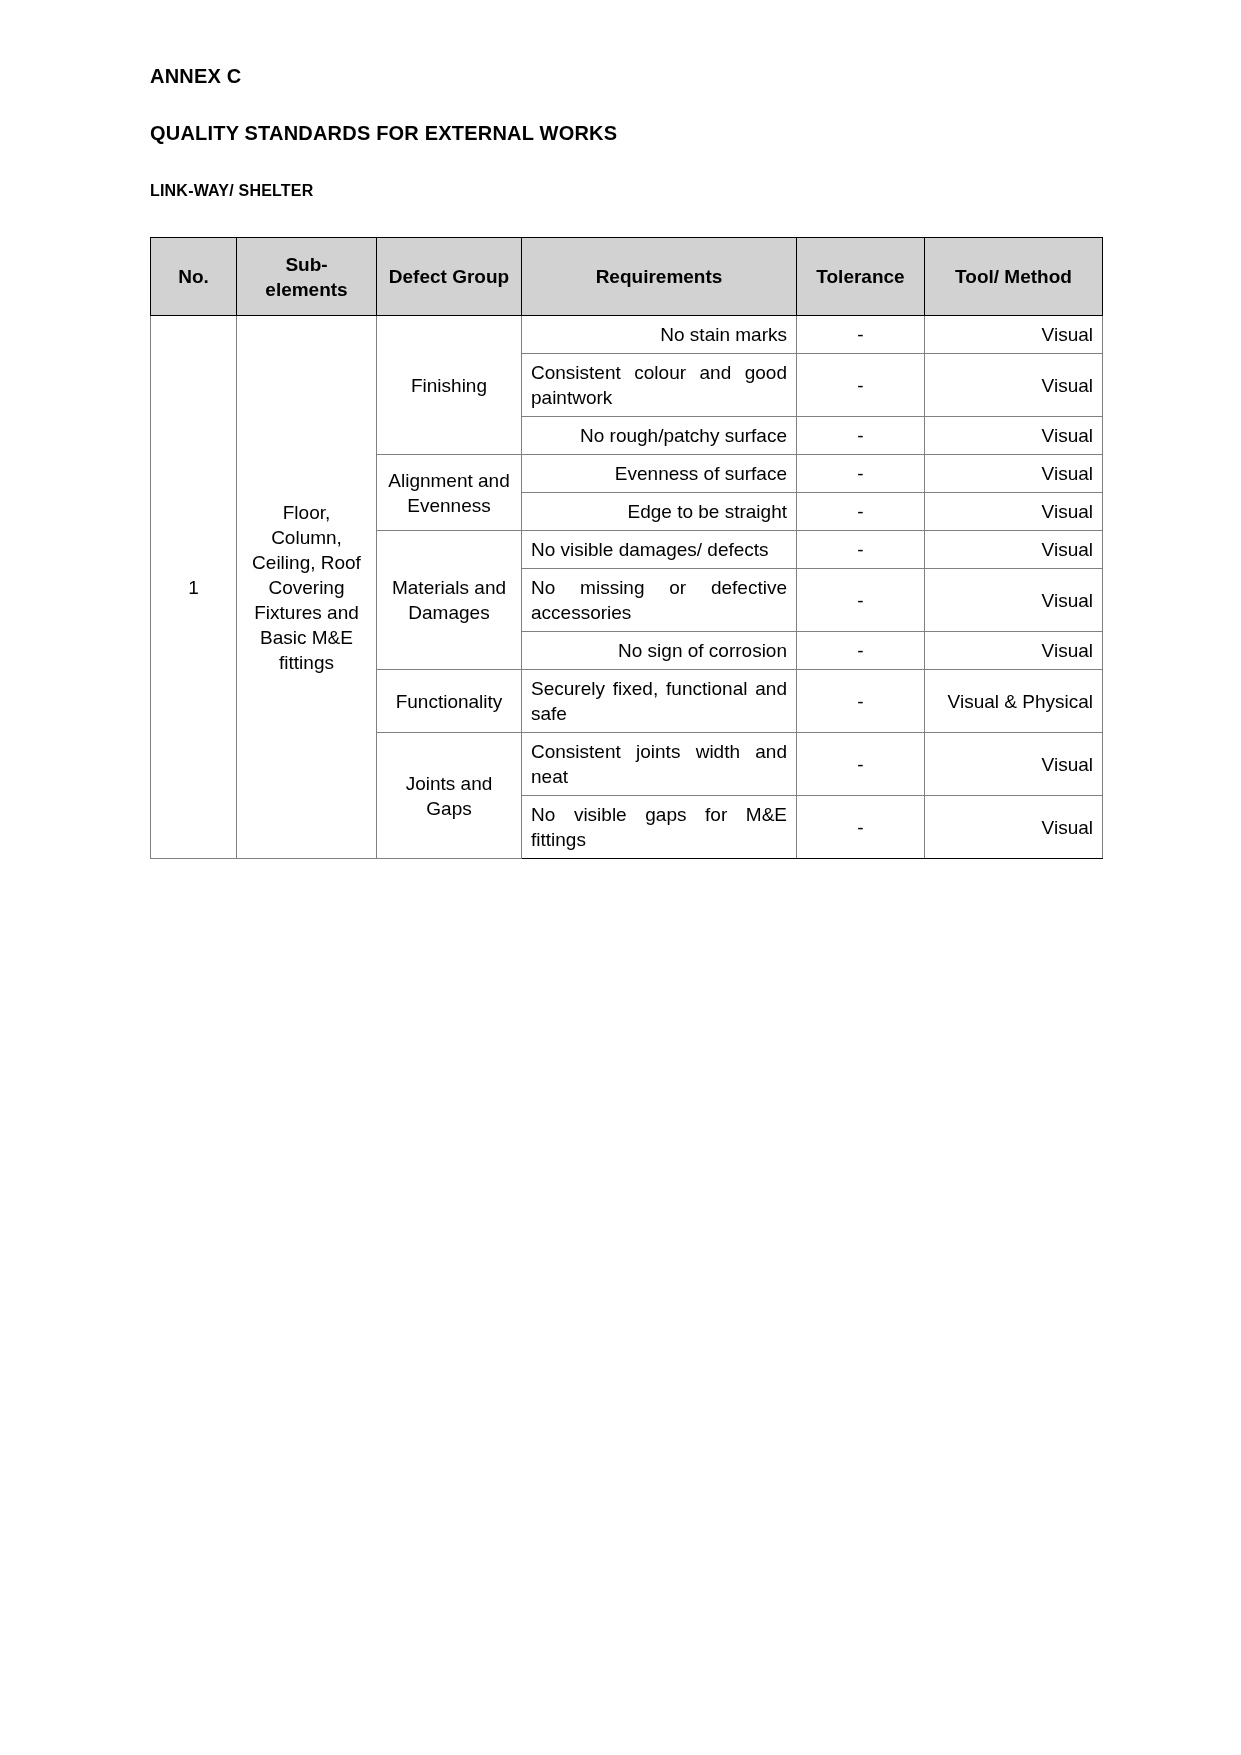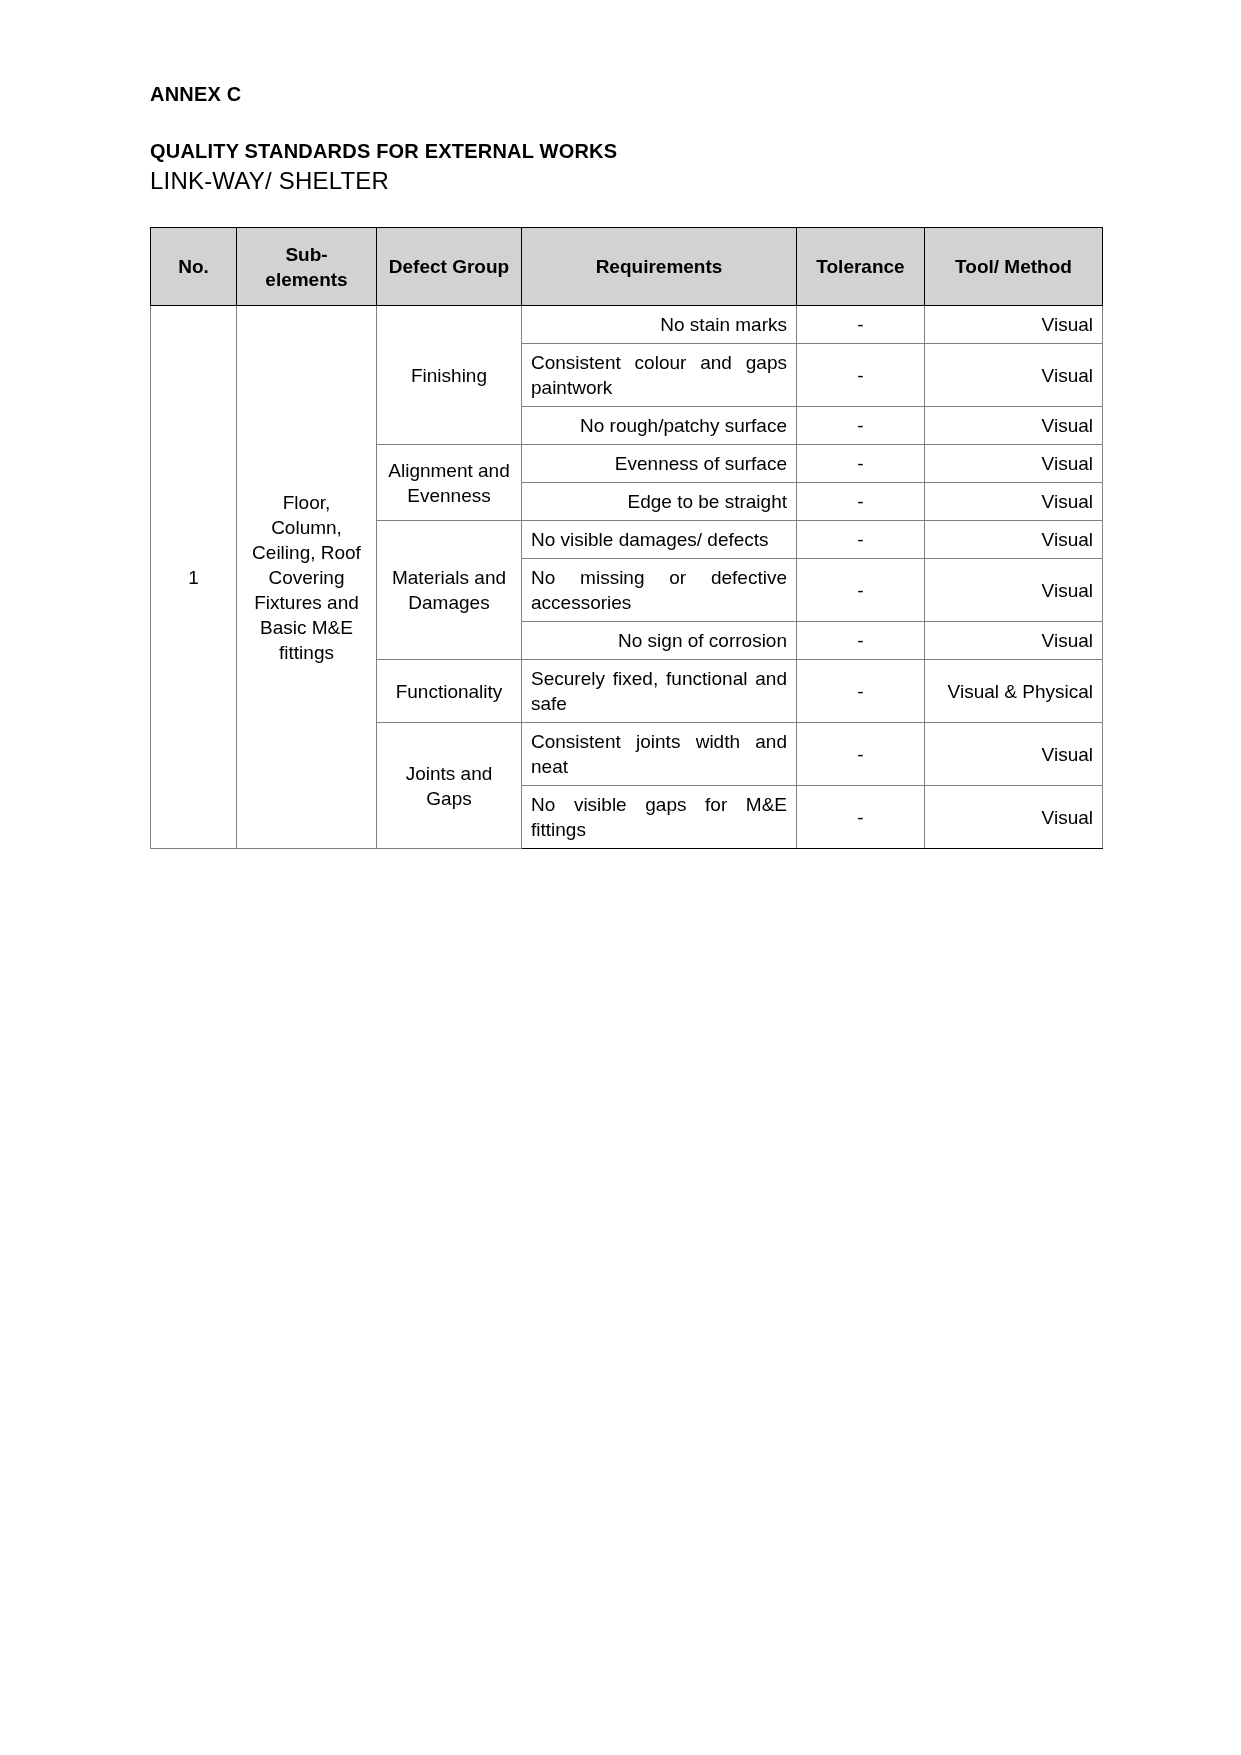--- a/index.html
+++ b/index.html
@@ -10,21 +10,21 @@
   body {
     font-family: "Liberation Sans", sans-serif;
     color: #000000;
   }
   .page {
     position: relative;
     width: 1241px;
     height: 1486px;
     background: #ffffff;
     box-sizing: border-box;
-    padding: 80px 150px 0 150px;
+    padding: 62px 150px 0 150px;
   }
   .heading-block {
     margin: 0 0 0 0;
   }
   .doc-title {
     font-size: 20px;
     font-weight: bold;
     line-height: 29px;
     letter-spacing: 0.2px;
   }
@@ -35,24 +35,25 @@
     letter-spacing: 0.2px;
   }
   .section-title {
     font-size: 20px;
     font-weight: bold;
     line-height: 29px;
     letter-spacing: 0.2px;
     margin-top: 28px;
   }
   .section-subtitle {
-    font-size: 24px;
-    font-weight: normal;
-    line-height: 29px;
-    letter-spacing: 0.2px;
+    font-size: 16px;
+    font-weight: bold;
+    line-height: 29px;
+    letter-spacing: 0.2px;
+    margin-top: 28px;
   }
   table.qs-table {
     border-collapse: collapse;
     width: 942px;
     margin-top: 32px;
     table-layout: fixed;
   }
   table.qs-table td, table.qs-table th {
     border: 1px solid #808080;
     padding: 6px 9px;
@@ -133,21 +134,21 @@
     <tbody>
       <tr>
         <td class="no-cell" rowspan="11">1</td>
         <td class="c-center" rowspan="11">Floor, Column, Ceiling, Roof Covering Fixtures and Basic M&amp;E fittings</td>
         <td class="c-center" rowspan="3">Finishing</td>
         <td class="c-left">No stain marks</td>
         <td class="c-center">-</td>
         <td class="tool-cell">Visual</td>
       </tr>
       <tr>
-        <td class="c-just">Consistent colour and gaps paintwork</td>
+        <td class="c-just">Consistent colour and good paintwork</td>
         <td class="c-center">-</td>
         <td class="tool-cell">Visual</td>
       </tr>
       <tr>
         <td class="c-left">No rough/patchy surface</td>
         <td class="c-center">-</td>
         <td class="tool-cell">Visual</td>
       </tr>
 
       <tr>

